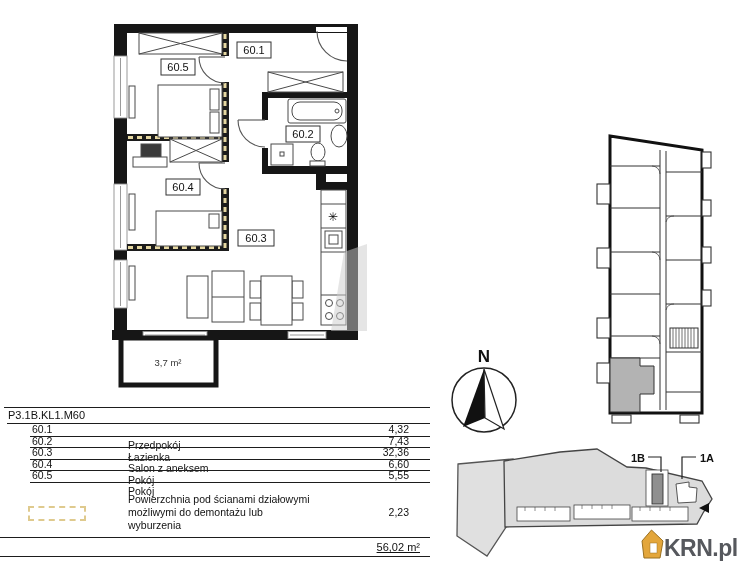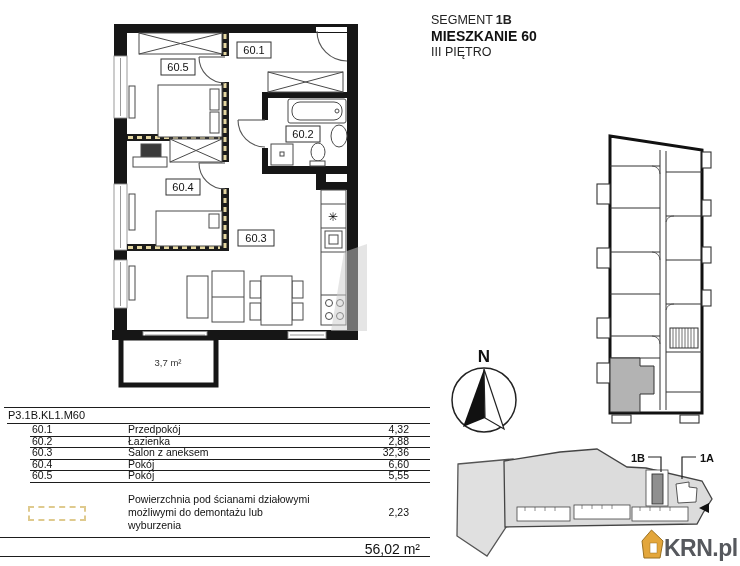--- a/index.html
+++ b/index.html
@@ -11,27 +11,27 @@
   .hdr .l1{font-size:12.5px;color:#222;}
   .hdr .l1 .bv{font-weight:bold;margin-left:3px;}
   .hdr .l2{font-size:14px;font-weight:bold;color:#111;}
   .hdr .l3{font-size:12.5px;color:#222;}
   
   .tbl{position:absolute;left:0;top:405px;width:430px;height:158px;font-size:10.5px;}
   .hline{position:absolute;height:0;border-top:1px solid #1d1d1d;right:0;}
   .t-title{position:absolute;left:8px;top:4px;font-size:11px;color:#111;}
   .trow{position:absolute;left:0;width:100%;height:11.6px;line-height:11.6px;}
   .trow .code{position:absolute;left:32px;}
-  .trow .rname{position:absolute;left:128px;}
+  .trow .rname{position:absolute;left:128px;margin-top:16px;}
   .trow .rarea{position:absolute;right:21px;text-align:right;}
   .legend-desc{position:absolute;left:128px;top:88px;width:186px;line-height:13px;}
   .legend-area{position:absolute;right:21px;top:101px;}
   .legend-swatch{position:absolute;left:28px;top:101px;width:54px;height:11px;
                  border:2px dashed #dfca8e;background:#fff;}
-  .t-total{position:absolute;right:10px;top:136px;font-size:14px;}
+  .t-total{position:absolute;right:10px;top:136px;font-size:11px;text-decoration:underline;}
 </style>
 </head>
 <body>
 
 <div class="page">
 
   <svg width="740" height="566" viewBox="0 0 740 566">
 
     <g stroke-linecap="butt">
 
@@ -299,42 +299,37 @@
       <polygon points="709,503 709,513 699,508" fill="#111"></polygon>
     </g>
 
     <g>
       <path d="M 651.5 530 L 663 541 L 660 558 L 644 558 L 642 541 Z" stroke="#9a7020" stroke-width="1" fill="#e3a63b"></path>
       <rect x="650" y="543" width="7" height="10" fill="#fff" stroke="#9a7020" stroke-width="0.5"></rect>
       <text x="664" y="556" font-size="23" font-weight="bold" fill="#56585d" letter-spacing="-0.5">KRN.pl</text>
     </g>
   </svg>
 
-  <div class="hdr">
-    <div class="l1"><span>SEGMENT</span><span class="bv">1B</span></div>
-    <div class="l2">MIESZKANIE 60</div>
-    <div class="l3">III PIĘTRO</div>
-  </div>
 
   <div class="tbl">
     <div class="hline" style="top:2px;left:4px;"></div>
     <div class="t-title">P3.1B.KL1.M60</div>
     <div class="hline" style="top:18px;left:7px;"></div>
 
     <div class="trow" style="top:19px;">
       <span class="code">60.1</span>
       <span class="rname">Przedpokój</span>
       <span class="rarea">4,32</span>
     </div>
     <div class="hline" style="top:30.6px;left:30px;"></div>
 
     <div class="trow" style="top:30.6px;">
       <span class="code">60.2</span>
       <span class="rname">Łazienka</span>
-      <span class="rarea">2,88</span>
+      <span class="rarea">7,43</span>
     </div>
     <div class="hline" style="top:42.2px;left:30px;"></div>
 
     <div class="trow" style="top:42.2px;">
       <span class="code">60.3</span>
       <span class="rname">Salon z aneksem</span>
       <span class="rarea">32,36</span>
     </div>
     <div class="hline" style="top:53.8px;left:30px;"></div>
 

